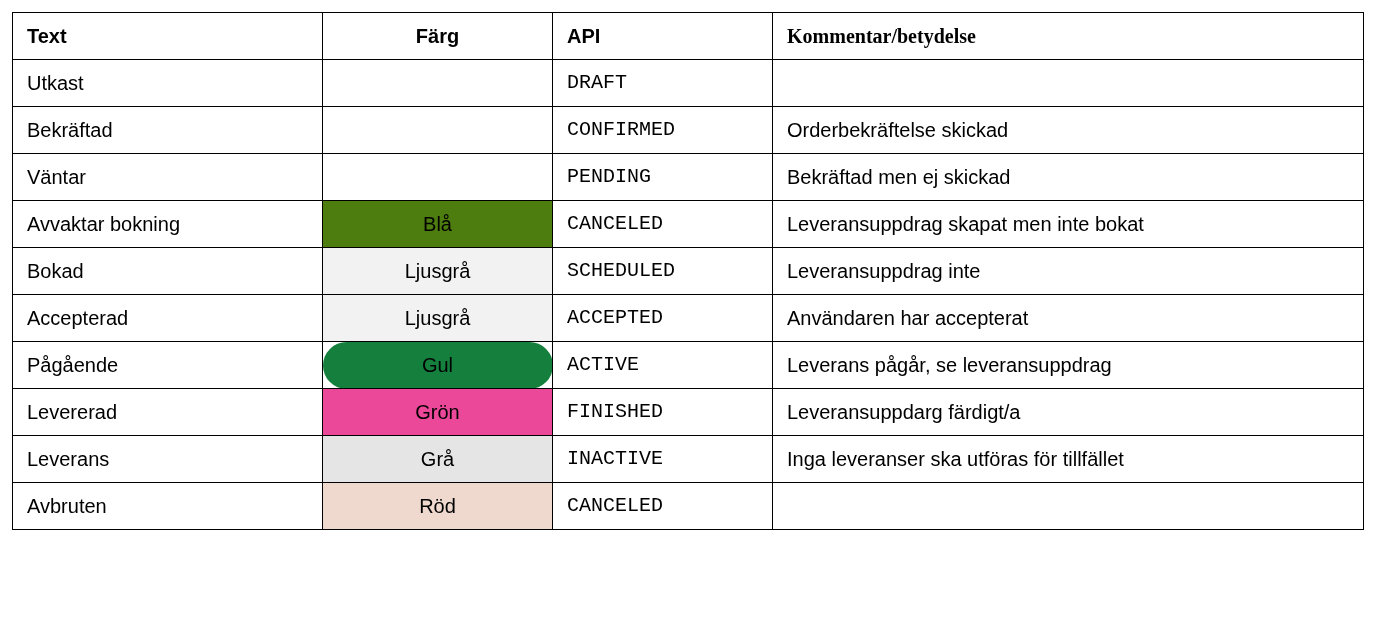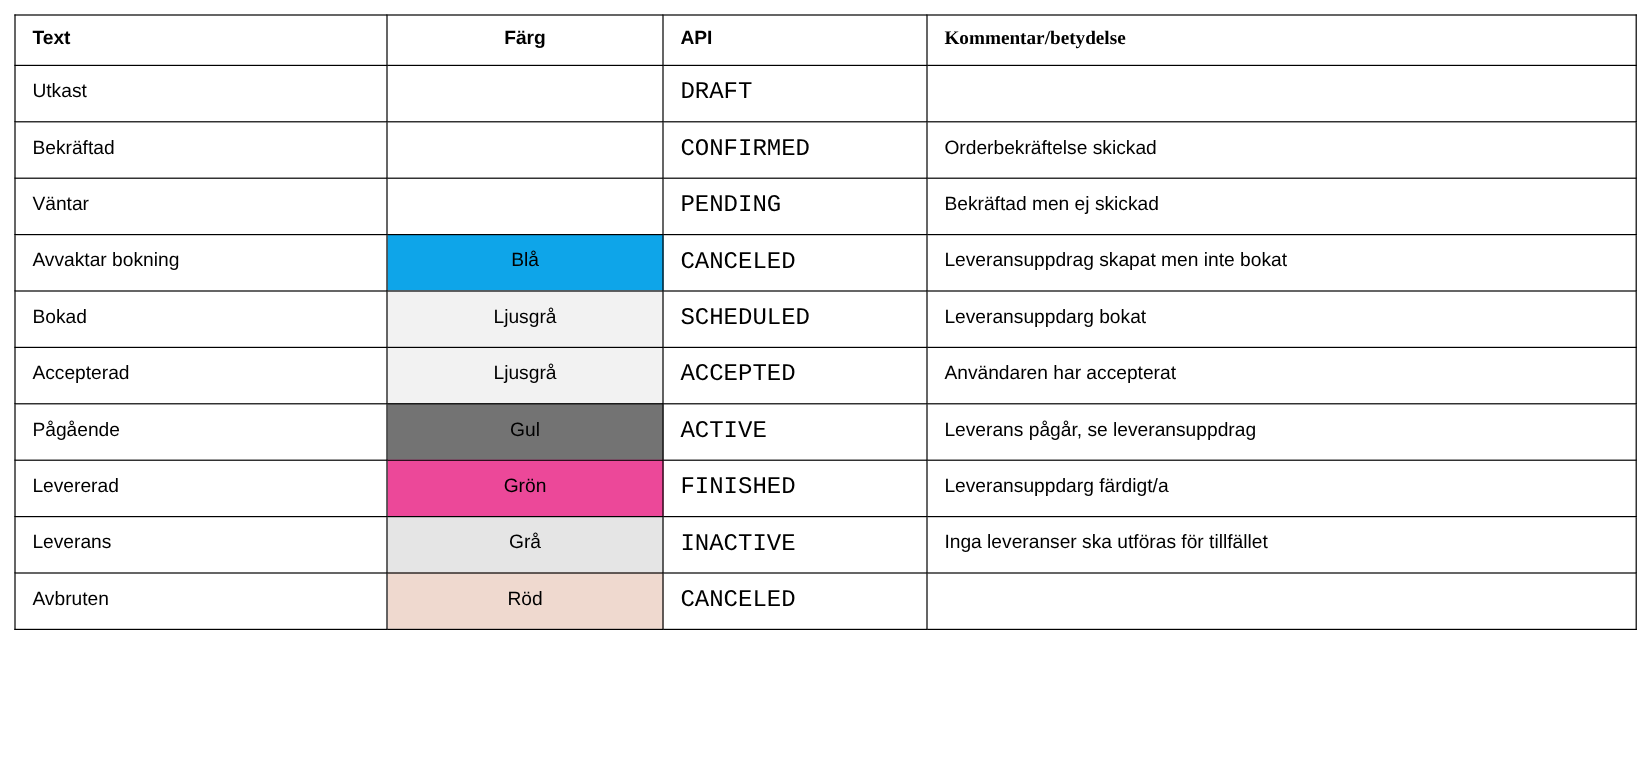--- a/index.html
+++ b/index.html
@@ -11,38 +11,38 @@
     }
     table {
       border-collapse: collapse;
       width: 1352px;
     }
     th, td {
       border: 1px solid #000;
       padding: 10px 14px;
       text-align: left;
       vertical-align: middle;
-      font-size: 16px;
+      font-size: 20px;
       line-height: 1.3;
     }
     th {
       font-weight: 700;
     }
     th.col-text { width: 310px; text-align: left; }
     th.col-farg { width: 230px; text-align: center; }
     th.col-api { width: 220px; text-align: left; }
     th.col-komm { text-align: left; font-family: Liberation Serif, serif; }
     td.col-farg { text-align: center; }
     td.col-api {
       font-family: "Courier New", Courier, monospace;
       font-size: 20px;
     }
-    .bg-blue    { background: #0ea5e9; margin-left: 44px; }
+    .bg-blue    { background: #4d7c0f; margin-left: 44px; }
     .bg-lgrey   { background: #f2f2f2; }
-    .bg-yellow  { background: #737373; }
+    .bg-yellow  { background: #15803d; border-radius: 24px; }
     .bg-green   { background: #ec4899; }
     .bg-grey    { background: #e5e5e5; }
     .bg-red     { background: #efd9cf; }
   </style>
 </head>
 <body>
 
 <table>
   <thead>
     <tr>
@@ -74,21 +74,21 @@
     <tr>
       <td>Avvaktar bokning</td>
       <td class="col-farg bg-blue">Blå</td>
       <td class="col-api">CANCELED</td>
       <td>Leveransuppdrag skapat men inte bokat</td>
     </tr>
     <tr>
       <td>Bokad</td>
       <td class="col-farg bg-lgrey">Ljusgrå</td>
       <td class="col-api">SCHEDULED</td>
-      <td>Leveransuppdarg bokat</td>
+      <td>Leveransuppdrag inte</td>
     </tr>
     <tr>
       <td>Accepterad</td>
       <td class="col-farg bg-lgrey">Ljusgrå</td>
       <td class="col-api">ACCEPTED</td>
       <td>Användaren har accepterat</td>
     </tr>
     <tr>
       <td>Pågående</td>
       <td class="col-farg bg-yellow">Gul</td>

